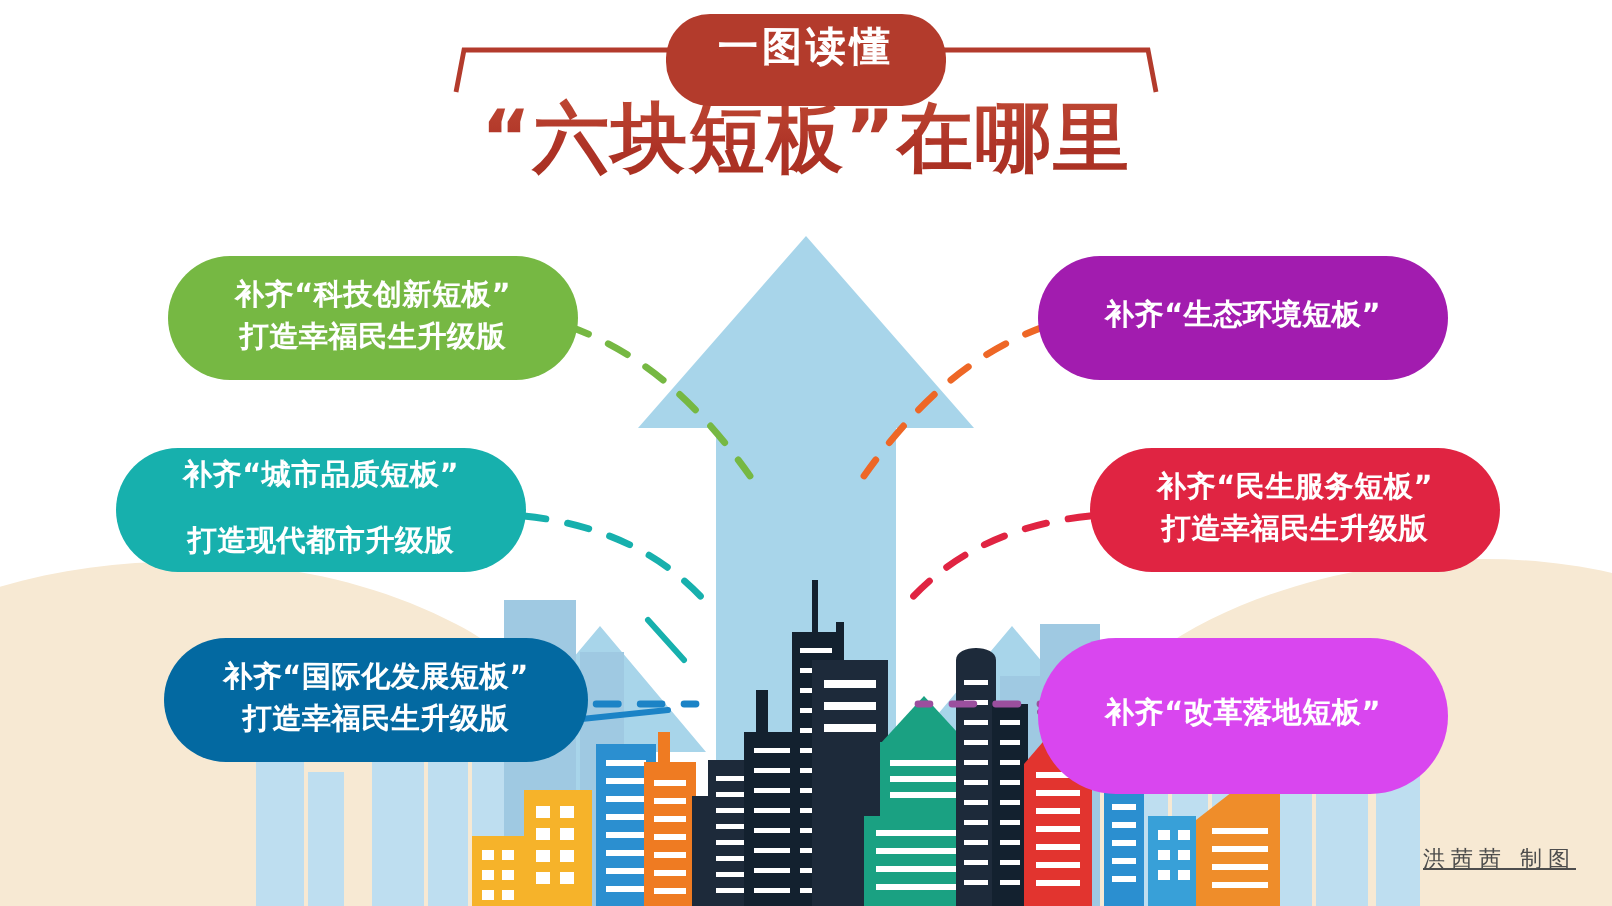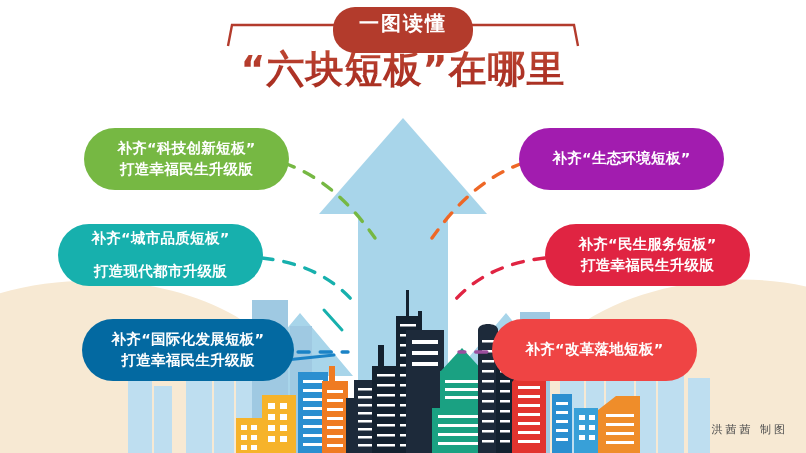--- a/index.html
+++ b/index.html
@@ -345,19 +345,19 @@
 
   <div class="pill" id="pill-3" style="left: 519px; top: 128px; width: 205px; height: 62px; background: #a21caf;">
     <span>补齐“生态环境短板”</span>
   </div>
 
   <div class="pill" id="pill-4" style="left: 545px; top: 224px; width: 205px; height: 62px; background: rgb(224, 36, 66);">
     <span>补齐“民生服务短板”</span>
     <span>打造幸福民生升级版</span>
   </div>
 
-  <div class="pill" id="pill-5" style="left: 492px; top: 319px; width: 205px; height: 62px; background: #ef4444;">
+  <div class="pill" id="pill-5" style="left: 519px; top: 319px; width: 205px; height: 78px; background: #d946ef;">
     <span>补齐“改革落地短板”</span>
   </div>
 
-  <div class="credit" style="color: rgb(77, 77, 77);">洪茜茜  制图</div>
+  <div class="credit" style="color: rgb(77, 77, 77); text-decoration: underline;">洪茜茜  制图</div>
 
 </div>
 
 </body></html>

